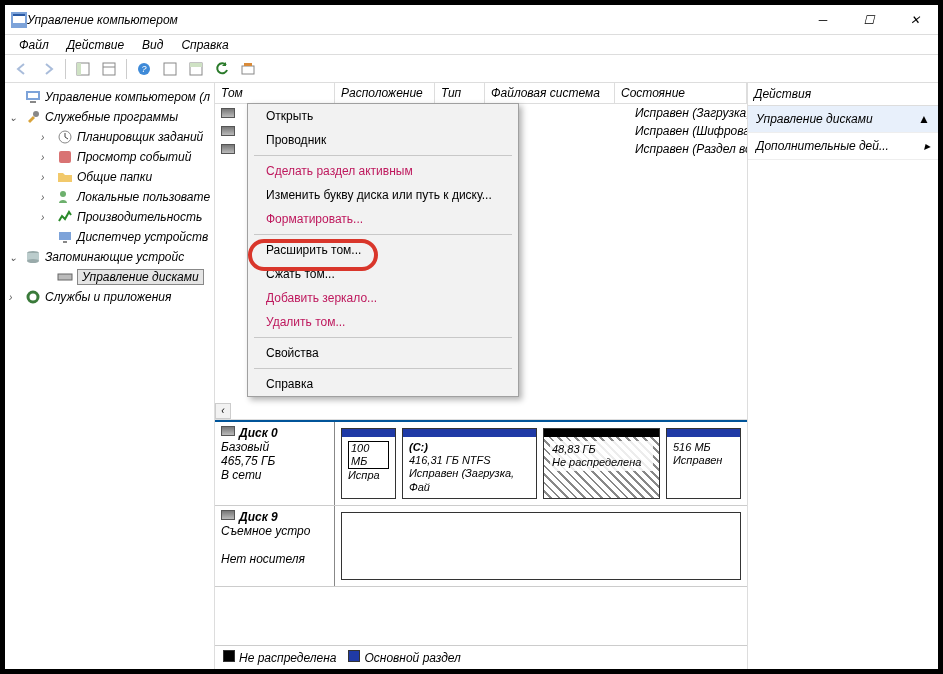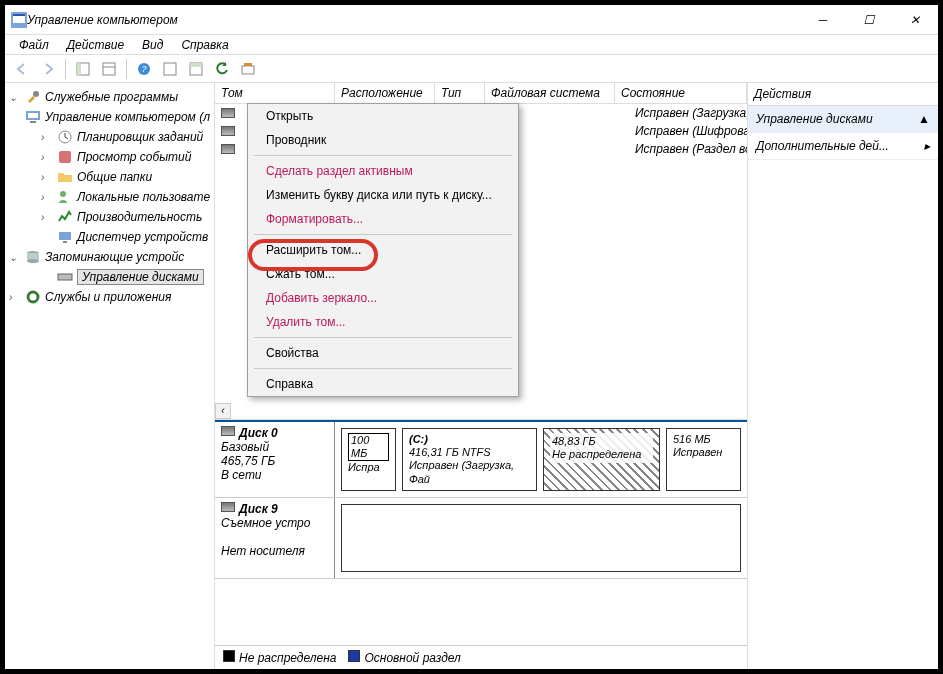--- a/index.html
+++ b/index.html
@@ -52,21 +52,21 @@
 .scroll-hint { position:absolute; left:0; right:0; bottom:0; height:16px; display:flex; justify-content:flex-start; }
 .scroll-hint .sarrow { width:16px; border:1px solid #ccc; background:#f2f2f2; text-align:center; line-height:14px; font-size:10px; }
 
 
 .disks { border-top:2px solid #005499; }
 .diskrow { display:flex; border-bottom:1px solid #ccc; }
 .diskhead { width:120px; padding:4px 6px; display:flex; flex-direction:column; border-right:1px solid #888; }
 .diskhead .dtitle { display:flex; align-items:flex-start; gap:4px; font-weight:bold; }
 .diskhead .dicon { width:14px; height:10px; background:linear-gradient(#777,#bbb); border:1px solid #555; }
 .partitions { flex:1; display:flex; gap:6px; padding:6px; background:#fff; }
-.part { border:1px solid #333; min-height:60px; display:flex; font-size:11px; }
+.part { border:1px solid #333; min-height:60px; display:flex; flex-direction:column; font-size:11px; }
 .part .pbar { height:8px; }
 .part .ptxt { padding:4px 6px; line-height:1.2; overflow:hidden; }
 .hatched { background: repeating-linear-gradient(45deg,#fff 0,#fff 4px,#888 4px,#888 6px); }
 .nomedia { flex:1; border:1px solid #333; display:flex; align-items:center; padding-left:8px; color:#222; }
 
 .legend { border-top:1px solid #ccc; padding:4px 8px; display:flex; gap:12px; font-size:12px; align-items:center; }
 .swatch { width:12px; height:12px; display:inline-block; margin-right:4px; border:1px solid #333; }
 
 
 .actions { width:190px; display:flex; flex-direction:column; }
@@ -164,36 +164,36 @@
           <rect x="3" y="1" width="8" height="3" fill="#d98b3a"></rect>
         </svg>
       </div>
   </div>
 
   <div class="body">
 
     <div class="tree-pane">
       <div class="tree">
         <ul>
-          <li class="has-children">
-            <svg class="ticon" viewBox="0 0 16 16">
-                <path d="M3 12 L8 7 L10 9 L5 14 Z" fill="#d9a33a"></path>
-                <circle cx="11" cy="5" r="3" fill="#888"></circle>
-              </svg>
-            <span>Служебные программы</span>
-          </li>
-        </ul>
-        <ul>
           <li class="leaf">
             <svg class="ticon" viewBox="0 0 16 16">
                 <rect x="1" y="2" width="14" height="9" fill="#7da3d9"></rect>
                 <rect x="3" y="4" width="10" height="5" fill="#fff"></rect>
                 <rect x="5" y="12" width="6" height="2" fill="#888"></rect>
               </svg>
             <span>Управление компьютером (л</span>
+          </li>
+        </ul>
+        <ul>
+          <li class="has-children">
+            <svg class="ticon" viewBox="0 0 16 16">
+                <path d="M3 12 L8 7 L10 9 L5 14 Z" fill="#d9a33a"></path>
+                <circle cx="11" cy="5" r="3" fill="#888"></circle>
+              </svg>
+            <span>Служебные программы</span>
           </li>
         </ul>
         <ul style="padding-left:32px">
           <li class="has-children collapsed">
               <svg class="ticon" viewBox="0 0 16 16">
                 <circle cx="8" cy="8" r="6" fill="#fff" stroke="#888"></circle>
                 <path d="M8 4 L8 8 L11 10" stroke="#444" fill="none"></path>
               </svg>
               <span>Планировщик заданий</span>
             </li>

